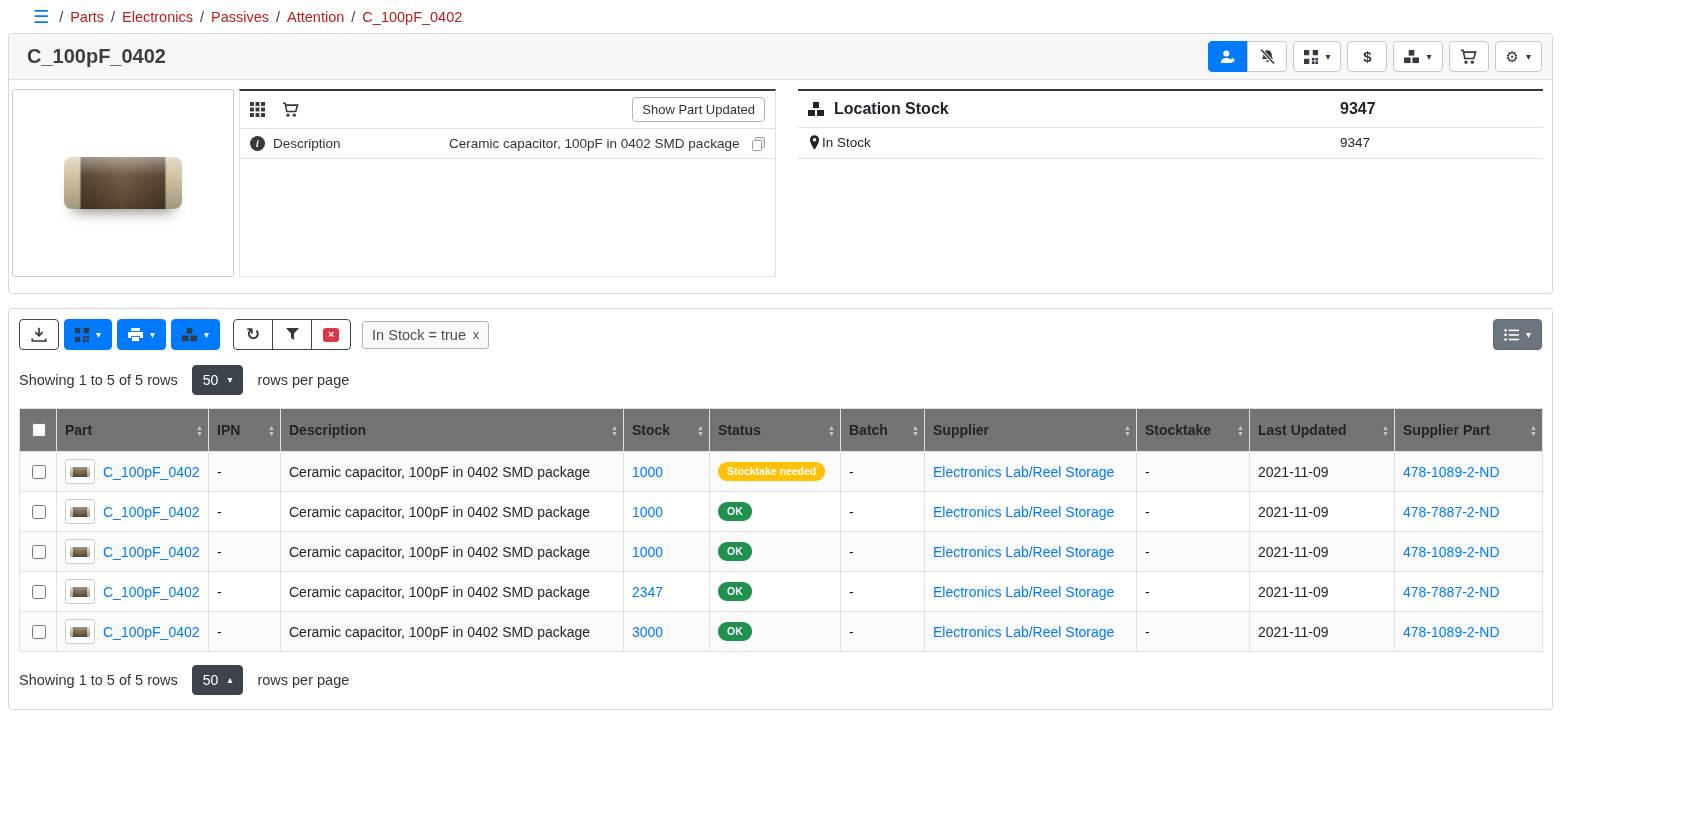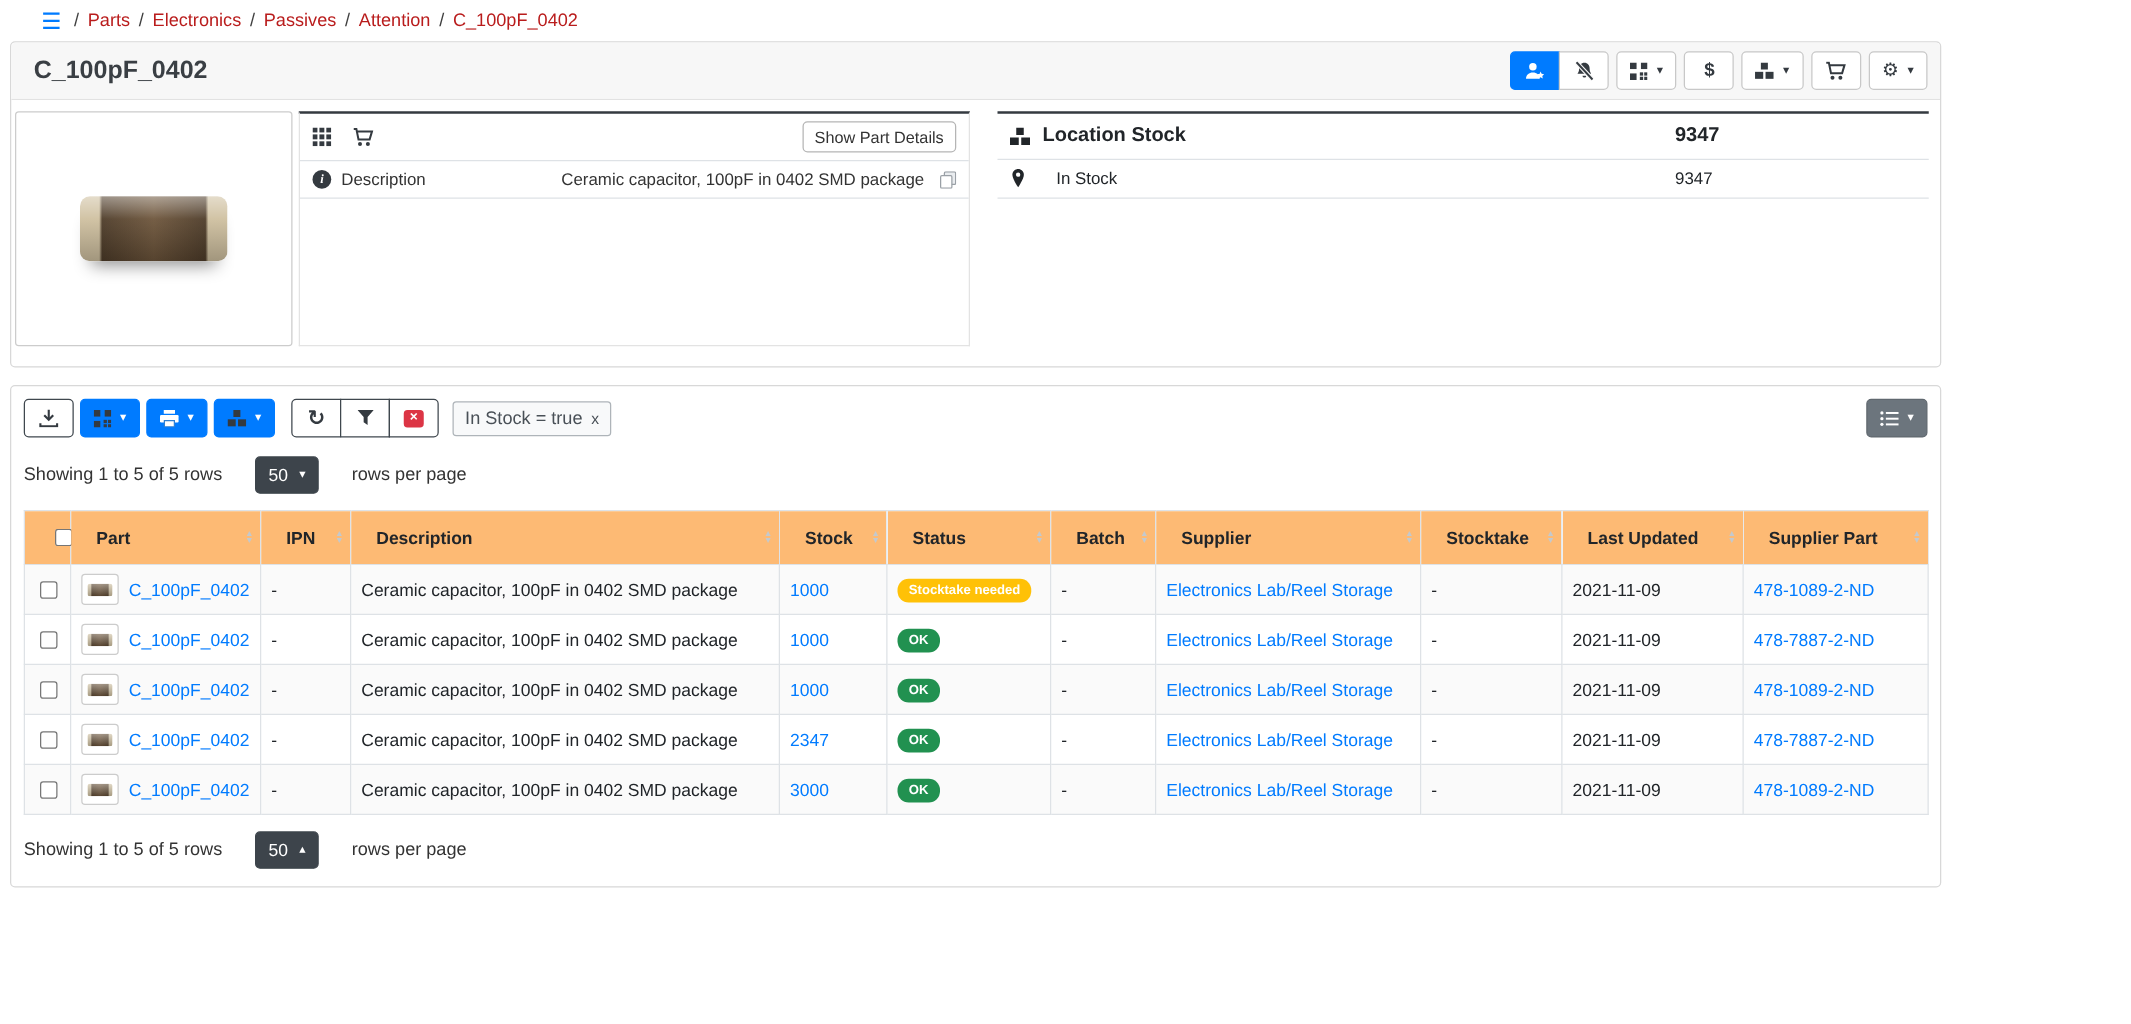--- a/index.html
+++ b/index.html
@@ -91,21 +91,21 @@
   width: 15px; height: 15px; flex: none; border-radius: 50%; background: #343a40; color: #fff;
   display: inline-flex; align-items: center; justify-content: center;
   font-size: 10px; font-weight: bold; font-family: "Liberation Serif", serif; font-style: italic;
 }
 .ic { display: inline-flex; align-items: center; color: #343a40; }
 
 .stock-summary { flex: 1; margin-left: 22px; border-top: 2px solid #343a40; }
 .ss-head { display: flex; align-items: center; gap: 10px; padding: 9px 10px; border-bottom: 1px solid #dee2e6; }
 .ss-title { font-size: 16px; font-weight: bold; color: #212529; }
 .ss-value { width: 193px; flex: none; margin-left: auto; font-size: 16px; font-weight: bold; }
-.ss-row { display: flex; align-items: center; gap: 25px; padding: 7px 10px 8px 11px; border-bottom: 1px solid #dee2e6; font-size: 13.5px; }
+.ss-row { display: flex; align-items: center; gap: 2px; padding: 7px 10px 8px 11px; border-bottom: 1px solid #dee2e6; font-size: 13.5px; }
 .ss-rowvalue { width: 193px; flex: none; margin-left: auto; }
 
 
 .stock-body { padding: 10px; }
 .toolbar { display: flex; align-items: center; gap: 5px; margin-bottom: 15px; }
 .toolbar .gap { width: 3px; }
 .spacer { flex: 1; }
 .filter-tag {
   display: inline-flex; align-items: center; gap: 7px; margin-left: 6px;
   background: #f8f9fa; border: 1px solid #aeb4b9; border-radius: 3px;
@@ -115,32 +115,32 @@
 .red-x {
   background: #dc3545; color: #fff; width: 16px; height: 14px; border-radius: 3px;
   display: inline-flex; align-items: center; justify-content: center; font-size: 11px; font-weight: bold; line-height: 1;
 }
 .search {
   width: 190px; height: 32px; border: 1px solid #ced4da; border-radius: 4px;
   padding: 0 10px; font-size: 14.5px; color: #333; outline: none; margin-right: 3px;
 }
 .search::placeholder { color: #9aa0a6; }
 
-.pag-row { display: flex; align-items: center; gap: 26px; font-size: 14.5px; color: #333; margin: 2px 0 13px; }
+.pag-row { display: flex; align-items: center; gap: 14px; font-size: 14.5px; color: #333; margin: 2px 0 13px; }
 .pag-row.bottom { margin: 13px 0 4px; }
 .pagesize-btn {
   display: inline-flex; align-items: center; gap: 7px; cursor: pointer;
   background: #3d444b; border: 1px solid #3d444b; border-radius: 4px;
   color: #fff; font-size: 14px; padding: 6px 10px;
 }
 
 
 table.stock { width: 100%; border-collapse: collapse; table-layout: fixed; }
 .stock th, .stock td { border: 1px solid #dee2e6; padding: 7px 8px; text-align: left; vertical-align: middle; font-size: 14px; }
-.stock thead th { font-weight: bold; padding: 11px 20px; position: relative; background: #fdba74; cursor: pointer; }
+.stock thead th { font-weight: bold; padding: 11px 8px; position: relative; background: #737373; cursor: pointer; }
 .stock tbody tr:nth-child(odd) { background: #fafafa; }
 .t-center { text-align: center !important; }
 .sort {
   position: absolute; right: 5px; top: 50%; transform: translateY(-50%);
   color: #c4c9cd; font-size: 7px; line-height: 5.5px; text-align: center;
 }
 .sort::before { content: "▲"; display: block; }
 .sort::after { content: "▼"; display: block; }
 .part-cell { display: flex; align-items: center; gap: 8px; }
 .thumb {
@@ -269,21 +269,21 @@
                 <rect x="11.8" y="11.8" width="4.2" height="4.2"></rect>
               </svg>
           </span>
           <span class="ic">
             <svg width="17" height="16" viewBox="0 0 17 16">
                 <path d="M1 1.2h2.1l1.7 8.3h8.9l1.9-6.4H4.1" fill="none" stroke="#343a40" stroke-width="1.6"></path>
                 <circle cx="6" cy="13.2" r="1.6" fill="#343a40"></circle>
                 <circle cx="12.3" cy="13.2" r="1.6" fill="#343a40"></circle>
               </svg>
           </span>
-          <button class="btn-sm-outline">Show Part Details</button>
+          <button class="btn-sm-outline">Show Part Updated</button>
         </div>
         <div class="details-row">
           <span class="info-ic">i</span>
           <span class="d-label">Description</span>
           <span class="d-value">Ceramic capacitor, 100pF in 0402 SMD package</span>
           <span class="ic">
             <svg width="13" height="14" viewBox="0 0 13 14">
                 <rect x="3.5" y="0.5" width="9" height="10" rx="1" fill="#e9ecef" stroke="#9aa0a6"></rect>
                 <rect x="0.5" y="3.5" width="9" height="10" rx="1" fill="#fff" stroke="#9aa0a6"></rect>
               </svg>

